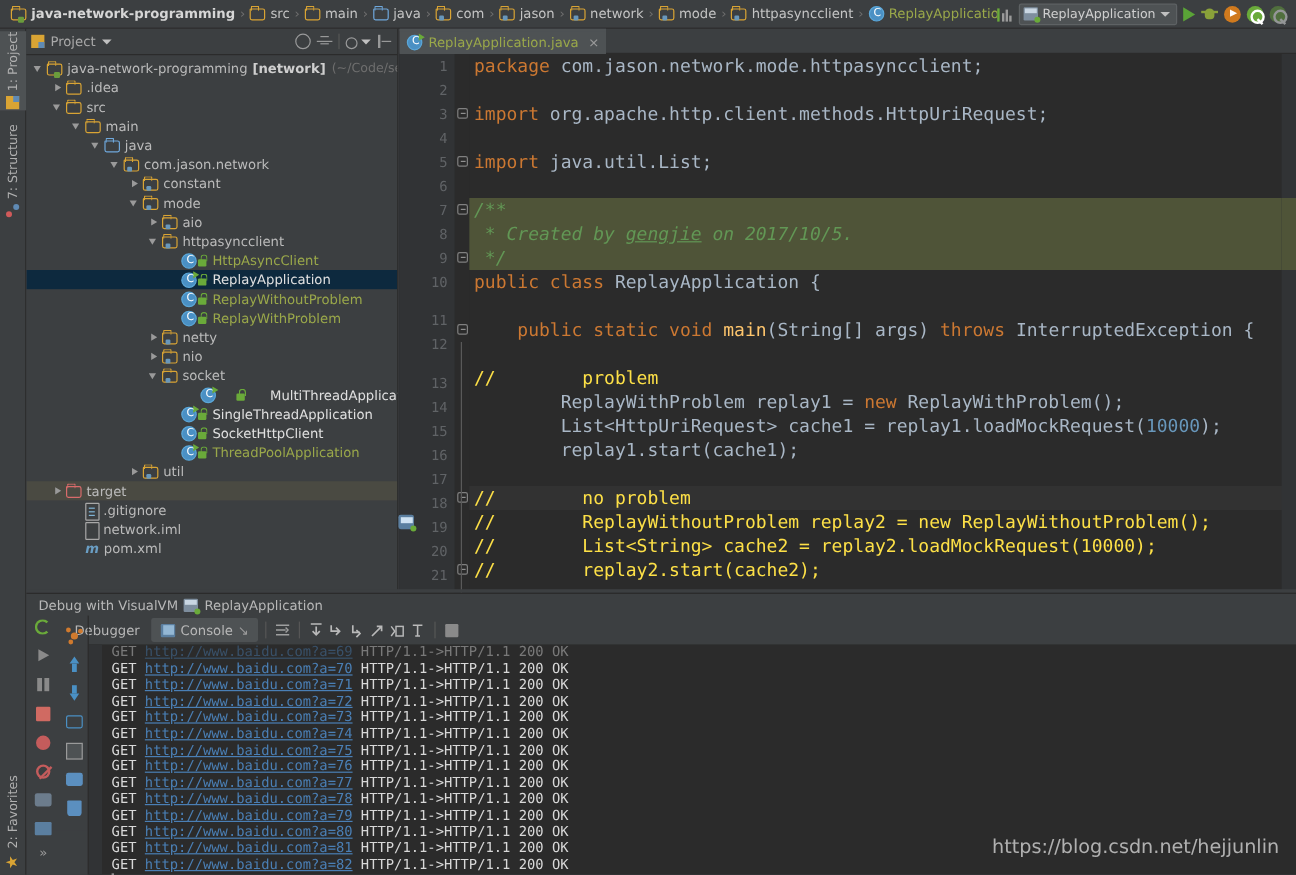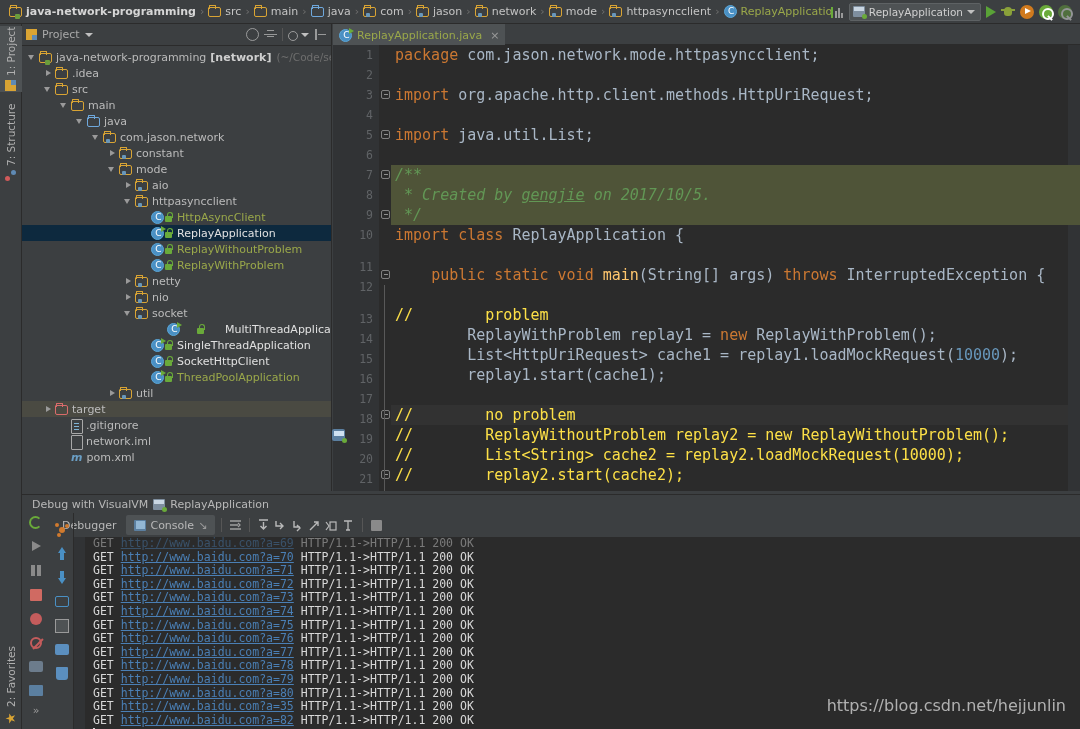--- a/index.html
+++ b/index.html
@@ -601,21 +601,21 @@
       <div class="code" id="code">
           <div class="cl"><span class="kw">package </span><span class="id">com.jason.network.mode.httpasyncclient;</span></div>
           <div class="cl">&nbsp;</div>
           <div class="cl"><span class="kw">import </span><span class="id">org.apache.http.client.methods.HttpUriRequest;</span></div>
           <div class="cl">&nbsp;</div>
           <div class="cl"><span class="kw">import </span><span class="id">java.util.List;</span></div>
           <div class="cl">&nbsp;</div>
           <div class="cl doc"><span class="doctxt">/**</span></div>
           <div class="cl doc"><span class="doctxt"> * Created by </span><span class="docu">gengjie</span><span class="doctxt"> on 2017/10/5.</span></div>
           <div class="cl doc"><span class="doctxt"> */</span></div>
-          <div class="cl"><span class="kw">import class </span><span class="id">ReplayApplication {</span></div>
+          <div class="cl"><span class="kw">public class </span><span class="id">ReplayApplication {</span></div>
           <div class="cl">&nbsp;</div>
           <div class="cl"><span class="id">    </span><span class="kw">public static void </span><span class="fn">main</span><span class="id">(String[] args) </span><span class="kw">throws </span><span class="id">InterruptedException {</span></div>
           <div class="cl">&nbsp;</div>
           <div class="cl"><span class="cmt">//        problem</span></div>
           <div class="cl"><span class="id">        ReplayWithProblem replay1 = </span><span class="kw">new </span><span class="id">ReplayWithProblem();</span></div>
           <div class="cl"><span class="id">        List&lt;HttpUriRequest&gt; cache1 = replay1.loadMockRequest(</span><span class="num">10000</span><span class="id">);</span></div>
           <div class="cl"><span class="id">        replay1.start(cache1);</span></div>
           <div class="cl">&nbsp;</div>
           <div class="cl cur"><span class="cmt">//        no problem</span></div>
           <div class="cl"><span class="cmt">//        ReplayWithoutProblem replay2 = new ReplayWithoutProblem();</span></div>
@@ -740,21 +740,21 @@
           <div class="crow"><span class="m">GET </span><span class="u">http://www.baidu.com?a=71</span><span class="m"> HTTP/1.1-&gt;HTTP/1.1 200 OK</span></div>
           <div class="crow"><span class="m">GET </span><span class="u">http://www.baidu.com?a=72</span><span class="m"> HTTP/1.1-&gt;HTTP/1.1 200 OK</span></div>
           <div class="crow"><span class="m">GET </span><span class="u">http://www.baidu.com?a=73</span><span class="m"> HTTP/1.1-&gt;HTTP/1.1 200 OK</span></div>
           <div class="crow"><span class="m">GET </span><span class="u">http://www.baidu.com?a=74</span><span class="m"> HTTP/1.1-&gt;HTTP/1.1 200 OK</span></div>
           <div class="crow"><span class="m">GET </span><span class="u">http://www.baidu.com?a=75</span><span class="m"> HTTP/1.1-&gt;HTTP/1.1 200 OK</span></div>
           <div class="crow"><span class="m">GET </span><span class="u">http://www.baidu.com?a=76</span><span class="m"> HTTP/1.1-&gt;HTTP/1.1 200 OK</span></div>
           <div class="crow"><span class="m">GET </span><span class="u">http://www.baidu.com?a=77</span><span class="m"> HTTP/1.1-&gt;HTTP/1.1 200 OK</span></div>
           <div class="crow"><span class="m">GET </span><span class="u">http://www.baidu.com?a=78</span><span class="m"> HTTP/1.1-&gt;HTTP/1.1 200 OK</span></div>
           <div class="crow"><span class="m">GET </span><span class="u">http://www.baidu.com?a=79</span><span class="m"> HTTP/1.1-&gt;HTTP/1.1 200 OK</span></div>
           <div class="crow"><span class="m">GET </span><span class="u">http://www.baidu.com?a=80</span><span class="m"> HTTP/1.1-&gt;HTTP/1.1 200 OK</span></div>
-          <div class="crow"><span class="m">GET </span><span class="u">http://www.baidu.com?a=35</span><span class="m"> HTTP/1.1-&gt;HTTP/1.1 200 OK</span></div>
+          <div class="crow"><span class="m">GET </span><span class="u">http://www.baidu.com?a=81</span><span class="m"> HTTP/1.1-&gt;HTTP/1.1 200 OK</span></div>
           <div class="crow"><span class="m">GET </span><span class="u">http://www.baidu.com?a=82</span><span class="m"> HTTP/1.1-&gt;HTTP/1.1 200 OK</span></div>
           <div class="crow"><span class="caret"></span></div>
         </div>
     </div>
   </div>
 
   <div class="watermark">https://blog.csdn.net/hejjunlin</div>
 </div>
 
 </body></html>

